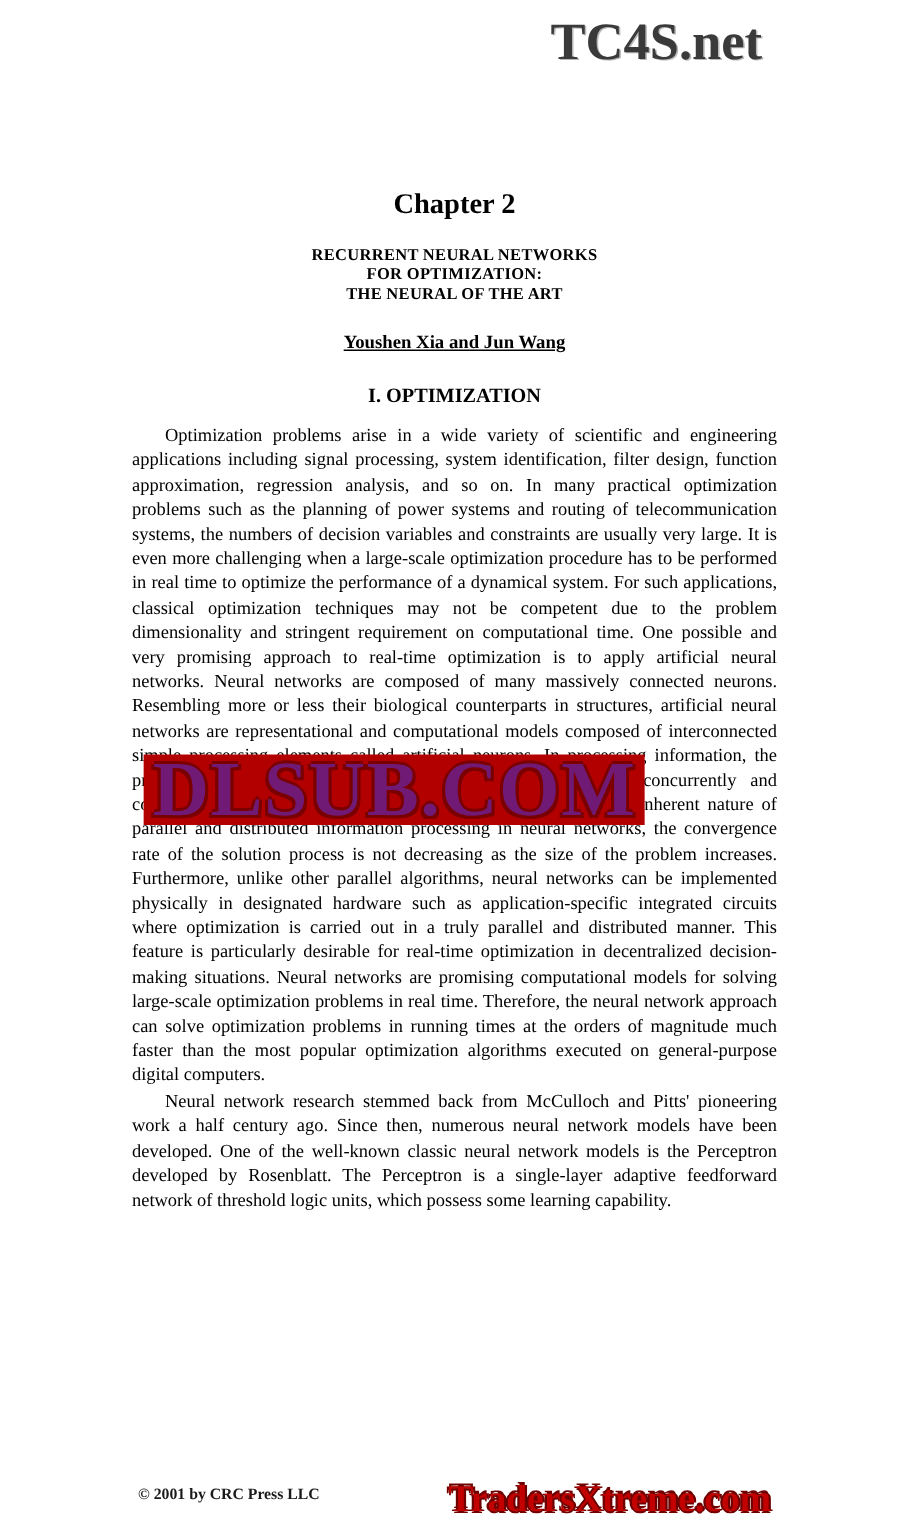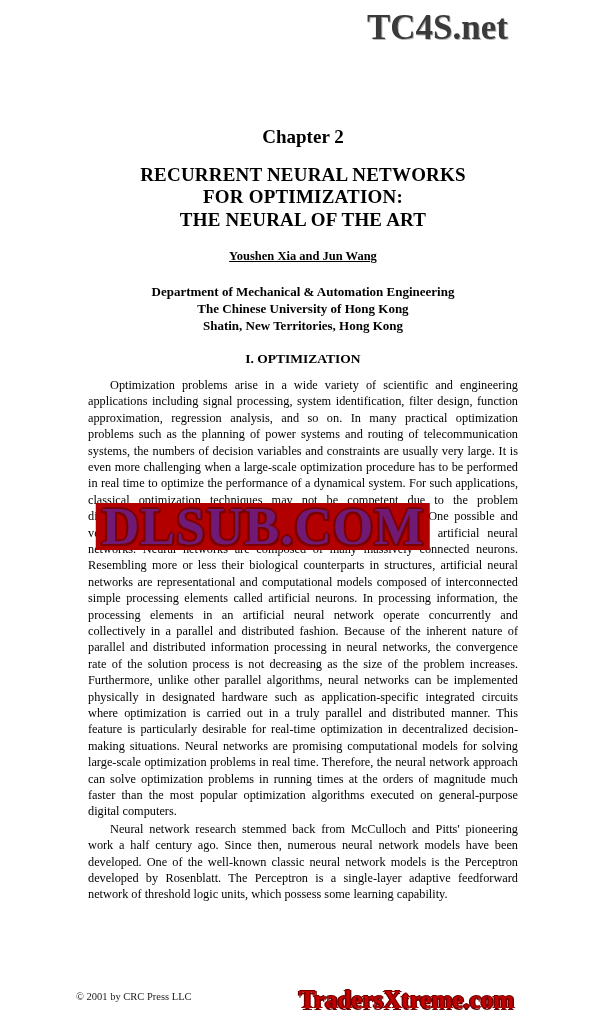--- a/index.html
+++ b/index.html
@@ -43,21 +43,21 @@
   }
   .chapter-label {
     text-align: center;
     font-weight: bold;
     font-size: 19px;
     margin: 0 0 16px 0;
   }
   .title {
     text-align: center;
     font-weight: bold;
-    font-size: 19px;
+    font-size: 11px;
     line-height: 1.18;
     margin: 0 0 18px 0;
     letter-spacing: 0.2px;
   }
   .title div { white-space: nowrap; }
   .authors {
     text-align: center;
     font-weight: bold;
     font-size: 12.5px;
     margin: 0 0 20px 0;
@@ -116,24 +116,25 @@
     content: "";
     position: absolute;
     left: 0; right: 0; top: 6px; bottom: 6px;
     background: #b20000;
     z-index: -1;
   }
 
   
   .footer-left {
     position: absolute;
-    left: 76px;
+    left: 92px;
     bottom: 22px;
     font-size: 10.5px;
     color: #1a1a1a;
+    font-weight: bold;
   }
   .footer-watermark {
     position: absolute;
     right: 12px;
     bottom: 10px;
     font-family: "Liberation Serif", serif;
     font-weight: bold;
     font-size: 25px;
     color: #c20000;
     text-shadow:
@@ -156,25 +157,20 @@
     <div class="chapter-label">Chapter 2</div>
 
     <div class="title">
       <div>RECURRENT NEURAL NETWORKS</div>
       <div>FOR OPTIMIZATION:</div>
       <div>THE NEURAL OF THE ART</div>
     </div>
 
     <div class="authors">Youshen Xia and Jun Wang</div>
 
-    <div class="affiliation">
-      <div>Department of Mechanical &amp; Automation Engineering</div>
-      <div>The Chinese University of Hong Kong</div>
-      <div>Shatin, New Territories, Hong Kong</div>
-    </div>
 
     <div class="section-heading">I.   OPTIMIZATION</div>
 
     <p class="body-text">Optimization problems arise in a wide variety of scientific and engineering applications including signal processing, system identification, filter design, function approximation, regression analysis, and so on. In many practical optimization problems such as the planning of power systems and routing of telecommunication systems, the numbers of decision variables and constraints are usually very large.  It is even more challenging when a large-scale optimization procedure has to be performed in real time to optimize the performance of a dynamical system. For such applications, classical optimization techniques may not be competent due to the problem dimensionality and stringent requirement on computational time. One possible and very promising approach to real-time optimization is to apply artificial neural networks.  Neural networks are composed of many massively connected neurons.  Resembling more or less their biological counterparts in structures, artificial neural networks are representational and computational models composed of interconnected simple processing elements called artificial neurons. In processing information, the processing elements in an artificial neural network operate concurrently and collectively in a parallel and distributed fashion.  Because of the inherent nature of parallel and distributed information processing in neural networks, the convergence rate of the solution process is not decreasing as the size of the problem increases.  Furthermore, unlike other parallel algorithms, neural networks can be implemented physically in designated hardware such as application-specific integrated circuits where optimization is carried out in a truly parallel and distributed manner.  This feature is particularly desirable for real-time optimization in decentralized decision-making situations.  Neural networks are promising computational models for solving large-scale optimization problems in real time. Therefore, the neural network approach can solve optimization problems in running times at the orders of magnitude much faster than the most popular optimization algorithms executed on general-purpose digital computers.</p>
 
     <p class="body-text">Neural network research stemmed back from McCulloch and Pitts' pioneering work a half century ago. Since then, numerous neural network models have been developed.  One of the well-known classic neural network models is the Perceptron developed by Rosenblatt.  The Perceptron is a single-layer adaptive feedforward network of threshold logic units, which possess some learning capability.</p>
 
   </div>
 
   <div class="center-watermark">DLSUB.COM</div>

